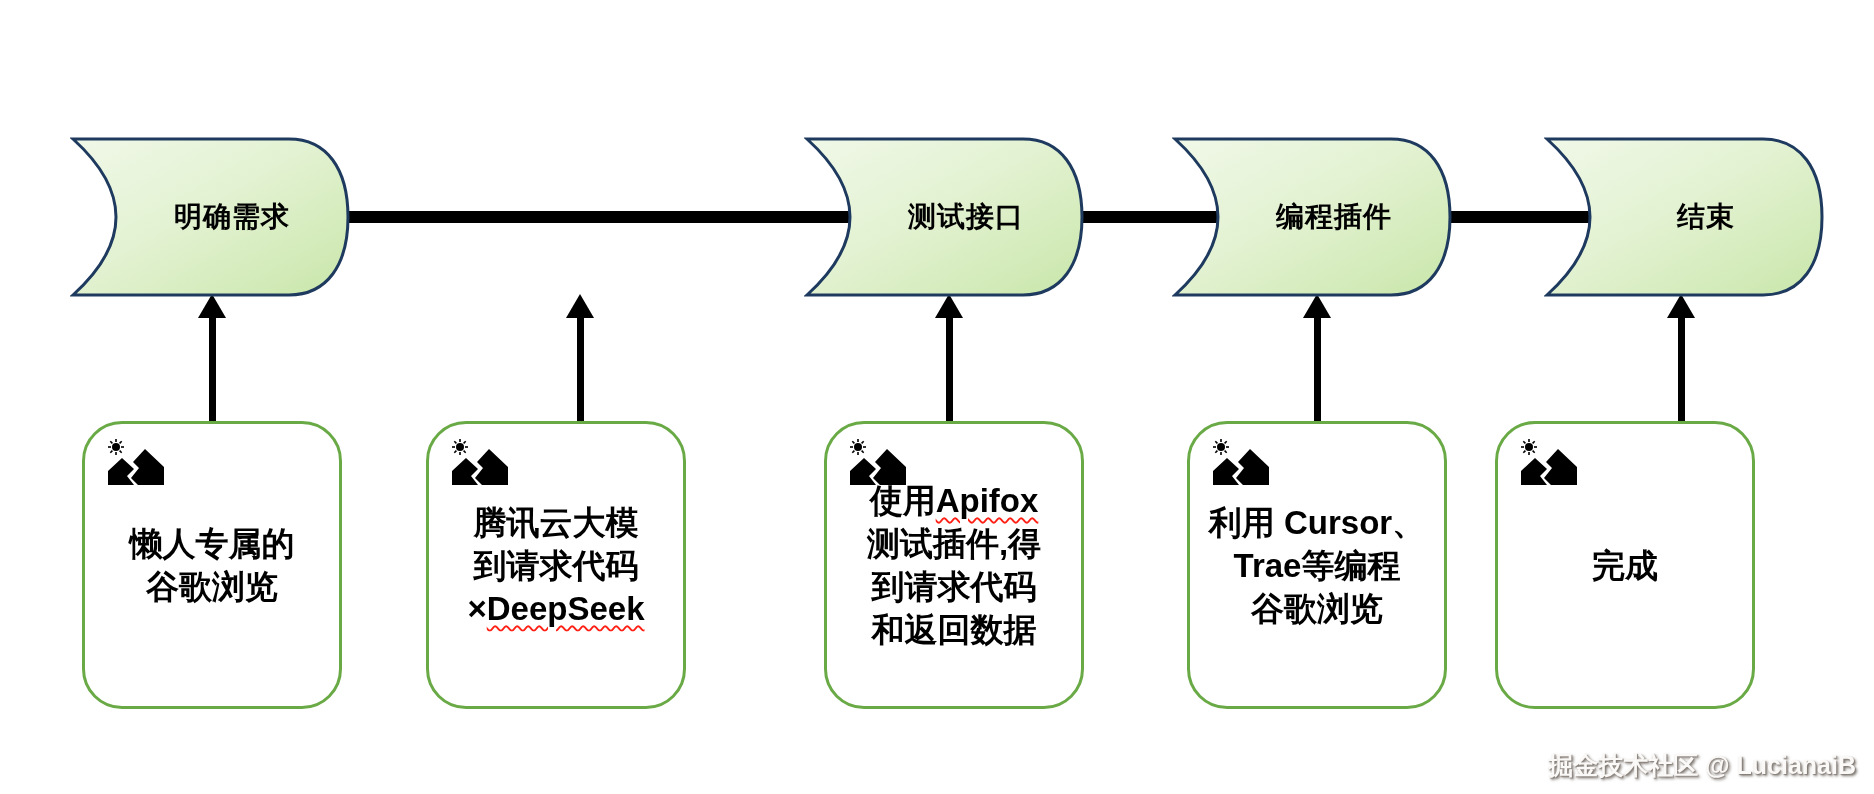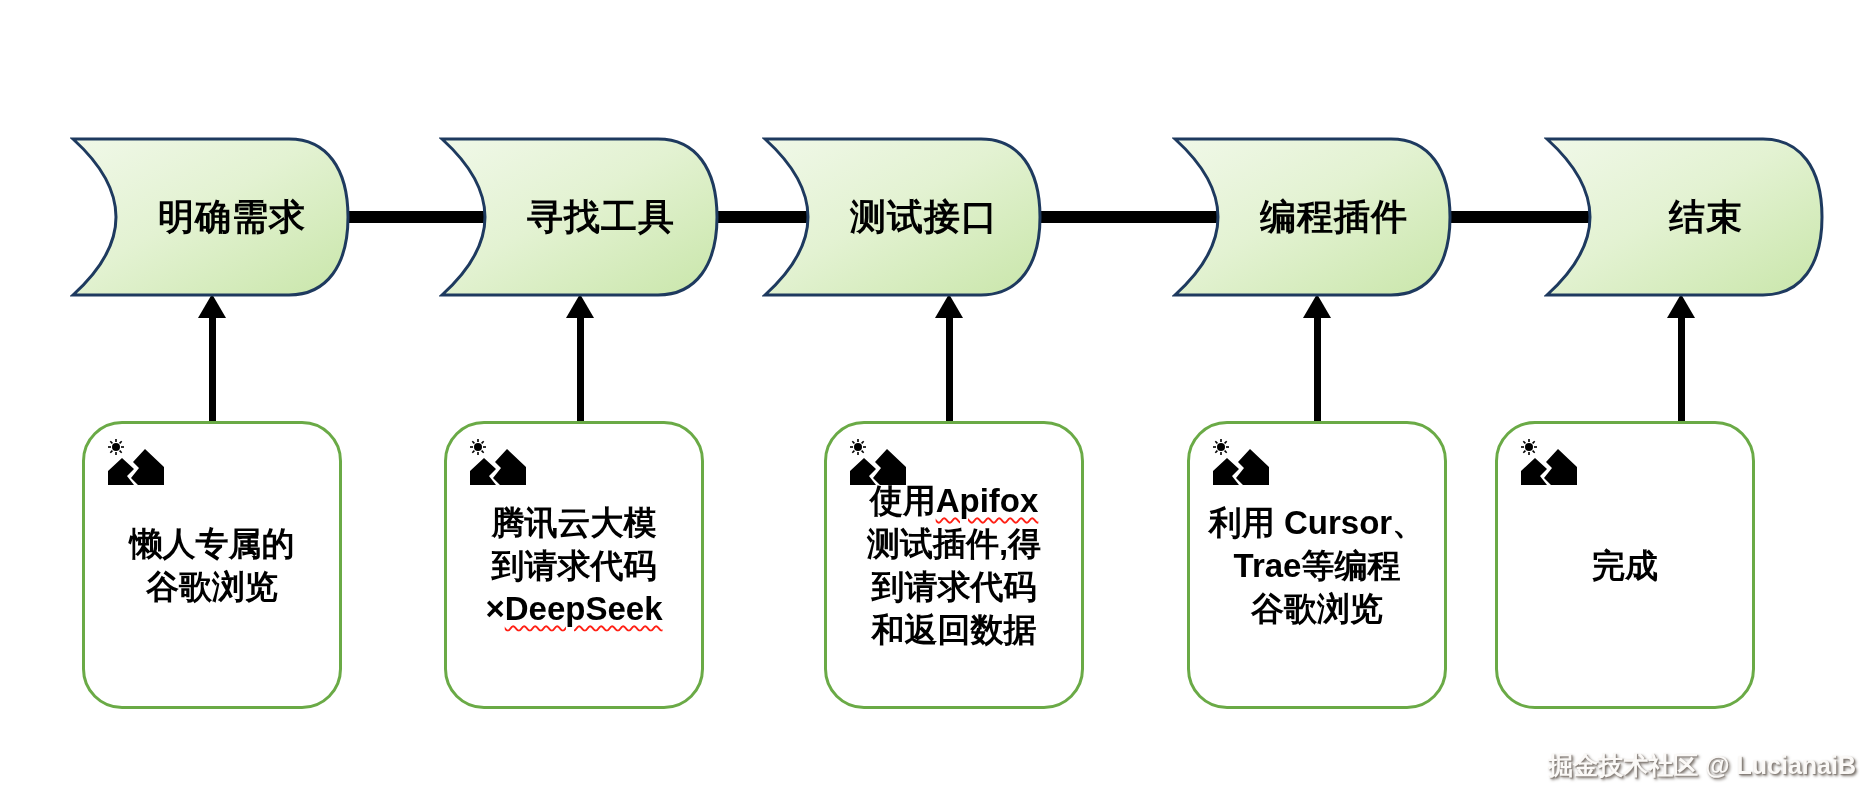--- a/index.html
+++ b/index.html
@@ -44,21 +44,21 @@
   
   .stage { position: absolute; top: 136px; width: 282px; height: 162px; z-index: 2; }
   .stage svg { display: block; width: 282px; height: 162px; }
   .stage-label {
     position: absolute;
     top: 0; left: 0;
     width: 282px; height: 162px;
     display: flex; align-items: center; justify-content: center;
     padding-left: 42px;
     box-sizing: border-box;
-    font-size: 36px;
+    font-size: 28px;
     font-weight: bold;
     color: #000000;
     letter-spacing: 1px;
     z-index: 3;
   }
 
   
   .card {
     position: absolute;
     top: 421px;
@@ -149,27 +149,21 @@
       <span class="head"></span>
       <span class="shaft"></span>
     </div>
 
   <div class="stage" style="left:70px;">
     <svg viewBox="0 0 282 162">
       <path d="M 3 3 L 219 3 C 257 3 278 33 278 81 C 278 129 257 159 219 159 L 3 159 Q 89 81 3 3 Z" fill="url(#stageGrad)" stroke-width="3" stroke="#1e3a5f"></path>
     </svg>
     <div class="stage-label">明确需求</div>
   </div>
-  <div class="stage" style="left:439px;">
-    <svg viewBox="0 0 282 162">
-      <path d="M 3 3 L 219 3 C 257 3 278 33 278 81 C 278 129 257 159 219 159 L 3 159 Q 89 81 3 3 Z" fill="url(#stageGrad)" stroke-width="3" stroke="#1e3a5f"></path>
-    </svg>
-    <div class="stage-label">寻找工具</div>
-  </div>
-  <div class="stage" style="left:762px;text-align:right;">
+  <div class="stage" style="left:804px;text-align:right;">
     <svg viewBox="0 0 282 162">
       <path d="M 3 3 L 219 3 C 257 3 278 33 278 81 C 278 129 257 159 219 159 L 3 159 Q 89 81 3 3 Z" fill="url(#stageGrad)" stroke-width="3" stroke="#1e3a5f"></path>
     </svg>
     <div class="stage-label">测试接口</div>
   </div>
   <div class="stage" style="left:1172px;">
     <svg viewBox="0 0 282 162">
       <path d="M 3 3 L 219 3 C 257 3 278 33 278 81 C 278 129 257 159 219 159 L 3 159 Q 89 81 3 3 Z" fill="url(#stageGrad)" stroke-width="3" stroke="#1e3a5f"></path>
     </svg>
     <div class="stage-label">编程插件</div>
@@ -196,21 +190,21 @@
       </g>
       <path d="M3 47 L3 33 L17 20 L29 31 L22 38 L29 47 Z" fill="#000"></path>
       <path d="M33 47 L26 40 L34 30 L28 24 L40 11 L59 29 L59 47 Z" fill="#000"></path>
     </svg>
     <div class="card-text">
       <div><span>懒人专属的</span></div>
       <div><span>谷歌浏览</span></div>
     </div>
   </div>
 
-  <div class="card" style="left:444px;">
+  <div class="card" style="left:426px;">
     <svg class="pic-icon" viewBox="0 0 60 50">
       <circle cx="11" cy="9" r="4" fill="#000"></circle>
       <g stroke="#000" stroke-width="1.6">
         <line x1="11" y1="1" x2="11" y2="4"></line>
           <line x1="11" y1="14" x2="11" y2="17"></line>
         <line x1="3" y1="9" x2="6" y2="9"></line>
           <line x1="16" y1="9" x2="19" y2="9"></line>
         <line x1="5.3" y1="3.3" x2="7.4" y2="5.4"></line>
           <line x1="14.6" y1="12.6" x2="16.7" y2="14.7"></line>
         <line x1="5.3" y1="14.7" x2="7.4" y2="12.6"></line>

